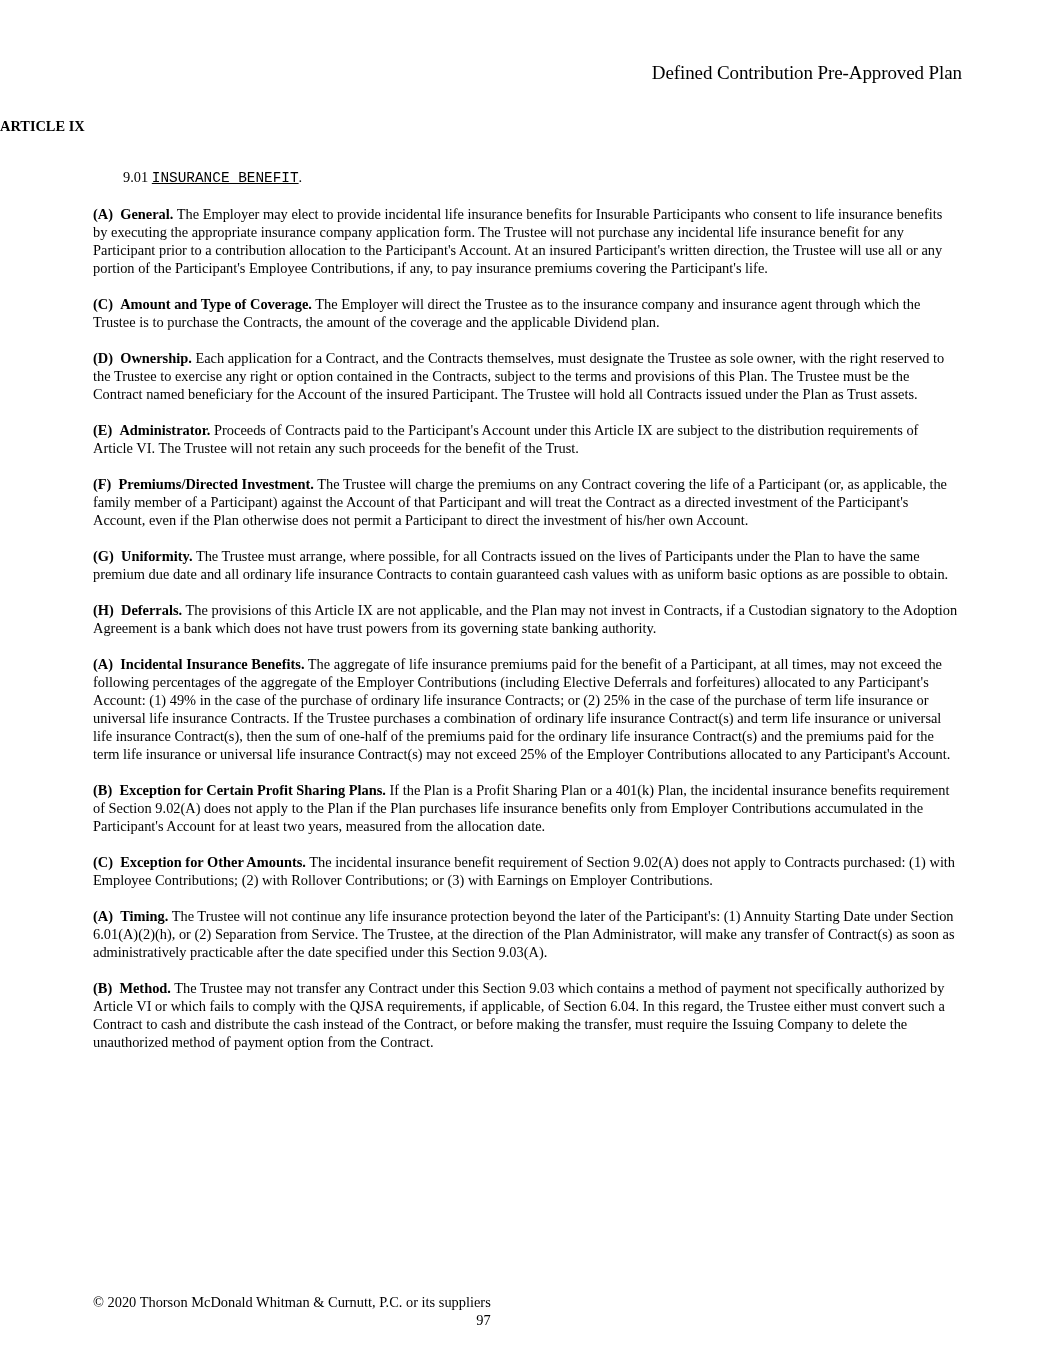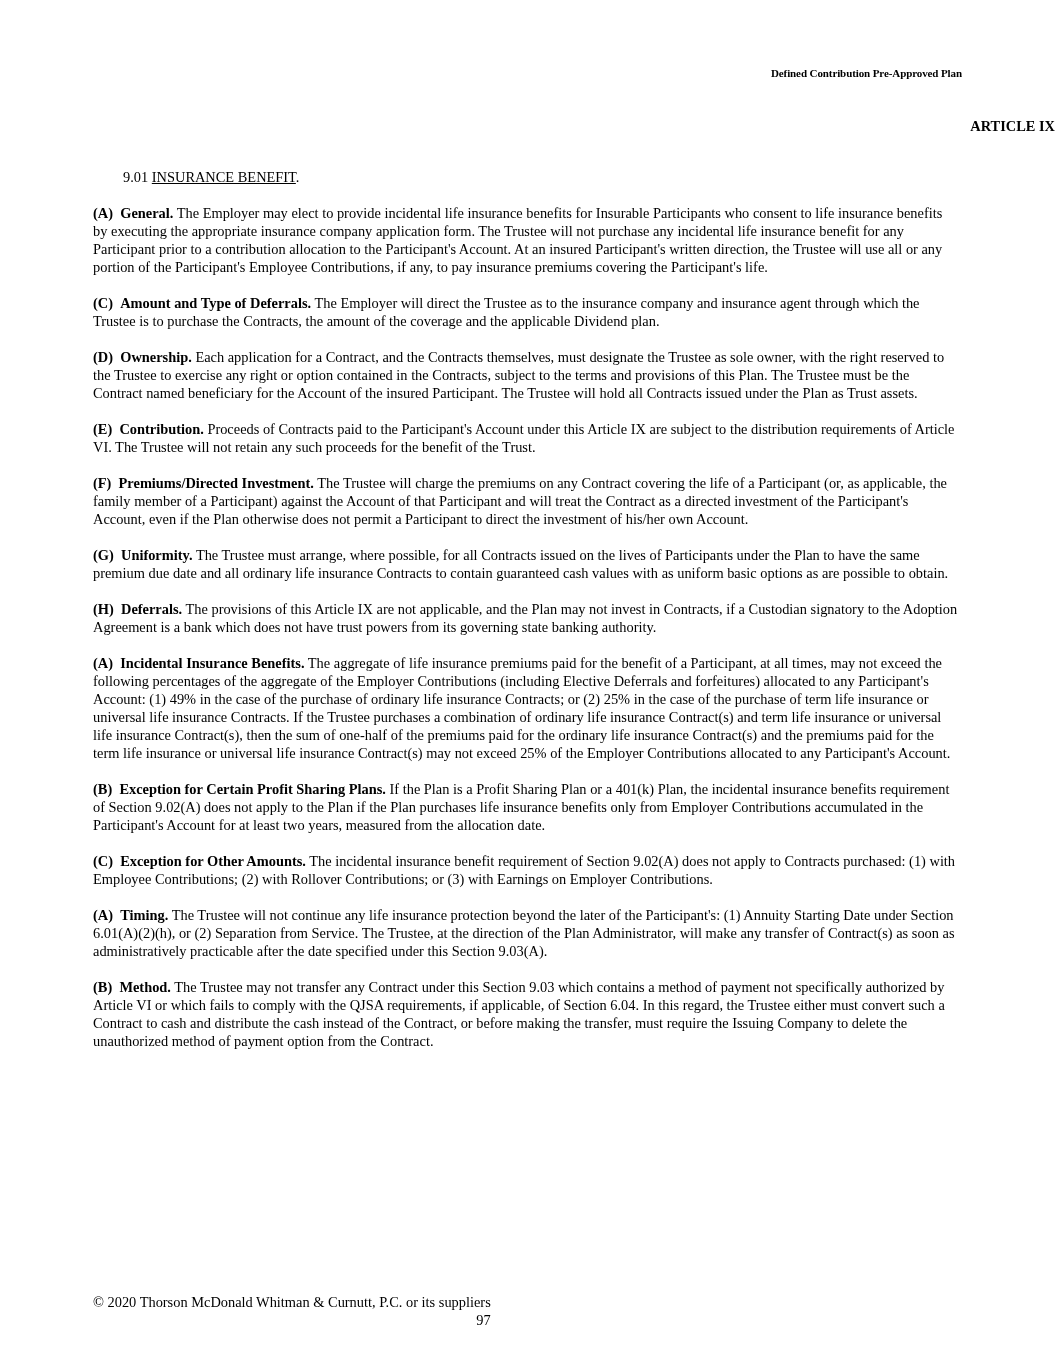--- a/index.html
+++ b/index.html
@@ -3,31 +3,31 @@
 <meta charset="utf-8">
 <style>
   html, body { margin: 0; padding: 0; background: #ffffff; }
   body {
     width: 1055px; height: 1365px; position: relative; overflow: hidden;
     font-family: "Liberation Serif", "DejaVu Serif", serif;
     color: #000; font-size: 14.4px; line-height: 18px;
   }
   .running-header {
     position: absolute; top: 64px; right: 93px;
-    font-weight: bold; font-size: 11px; letter-spacing: -0.1px;
+    font-weight: normal; font-size: 19px; letter-spacing: -0.1px;
   }
   .article-title {
     position: absolute; top: 117px; left: 0; width: 1055px;
-    text-align: right; font-weight: bold; line-height: 18px;
+    text-align: left; font-weight: bold; line-height: 18px;
   }
   .content {
     position: absolute; top: 168px; left: 93px; width: 870px;
   }
   .section-heading { margin: 0 0 18px 30px; }
-  .section-heading .u { text-decoration: underline; }
+  .section-heading .u { text-decoration: underline; font-family: Liberation Mono, monospace; }
   .para { margin: 0 4px 18px 0; text-align: left; }
   .para .label { font-weight: bold; }
   .para .title { font-weight: bold; }
   .footer-copy {
     position: absolute; top: 1293px; left: 93px;
   }
   .footer-page {
     position: absolute; top: 1311px; left: 0; width: 967px; text-align: center;
   }
 </style>
@@ -40,23 +40,23 @@
   <div>ARTICLE IX</div>
 </div>
 
 <div class="content">
 
   <div class="section-heading">
     <span>9.01</span>
     <span class="u">INSURANCE BENEFIT</span><span>.</span>
   </div>
   <p class="para"><span class="label">(A)</span>&nbsp; <span class="title">General.</span> <span>The Employer may elect to provide incidental life insurance benefits for Insurable Participants who consent to life insurance benefits by executing the appropriate insurance company application form. The Trustee will not purchase any incidental life insurance benefit for any Participant prior to a contribution allocation to the Participant's Account. At an insured Participant's written direction, the Trustee will use all or any portion of the Participant's Employee Contributions, if any, to pay insurance premiums covering the Participant's life.</span></p>
-  <p class="para"><span class="label">(C)</span>&nbsp; <span class="title">Amount and Type of Deferrals.</span> <span>The Employer will direct the Trustee as to the insurance company and insurance agent through which the Trustee is to purchase the Contracts, the amount of the coverage and the applicable Dividend plan.</span></p>
+  <p class="para"><span class="label">(C)</span>&nbsp; <span class="title">Amount and Type of Coverage.</span> <span>The Employer will direct the Trustee as to the insurance company and insurance agent through which the Trustee is to purchase the Contracts, the amount of the coverage and the applicable Dividend plan.</span></p>
   <p class="para"><span class="label">(D)</span>&nbsp; <span class="title">Ownership.</span> <span>Each application for a Contract, and the Contracts themselves, must designate the Trustee as sole owner, with the right reserved to the Trustee to exercise any right or option contained in the Contracts, subject to the terms and provisions of this Plan. The Trustee must be the Contract named beneficiary for the Account of the insured Participant. The Trustee will hold all Contracts issued under the Plan as Trust assets.</span></p>
-  <p class="para"><span class="label">(E)</span>&nbsp; <span class="title">Contribution.</span> <span>Proceeds of Contracts paid to the Participant's Account under this Article IX are subject to the distribution requirements of Article VI. The Trustee will not retain any such proceeds for the benefit of the Trust.</span></p>
+  <p class="para"><span class="label">(E)</span>&nbsp; <span class="title">Administrator.</span> <span>Proceeds of Contracts paid to the Participant's Account under this Article IX are subject to the distribution requirements of Article VI. The Trustee will not retain any such proceeds for the benefit of the Trust.</span></p>
   <p class="para"><span class="label">(F)</span>&nbsp; <span class="title">Premiums/Directed Investment.</span> <span>The Trustee will charge the premiums on any Contract covering the life of a Participant (or, as applicable, the family member of a Participant) against the Account of that Participant and will treat the Contract as a directed investment of the Participant's Account, even if the Plan otherwise does not permit a Participant to direct the investment of his/her own Account.</span></p>
   <p class="para"><span class="label">(G)</span>&nbsp; <span class="title">Uniformity.</span> <span>The Trustee must arrange, where possible, for all Contracts issued on the lives of Participants under the Plan to have the same premium due date and all ordinary life insurance Contracts to contain guaranteed cash values with as uniform basic options as are possible to obtain.</span></p>
   <p class="para"><span class="label">(H)</span>&nbsp; <span class="title">Deferrals.</span> <span>The provisions of this Article IX are not applicable, and the Plan may not invest in Contracts, if a Custodian signatory to the Adoption Agreement is a bank which does not have trust powers from its governing state banking authority.</span></p>
 
   <p class="para"><span class="label">(A)</span>&nbsp; <span class="title">Incidental Insurance Benefits.</span> <span>The aggregate of life insurance premiums paid for the benefit of a Participant, at all times, may not exceed the following percentages of the aggregate of the Employer Contributions (including Elective Deferrals and forfeitures) allocated to any Participant's Account: (1) 49% in the case of the purchase of ordinary life insurance Contracts; or (2) 25% in the case of the purchase of term life insurance or universal life insurance Contracts. If the Trustee purchases a combination of ordinary life insurance Contract(s) and term life insurance or universal life insurance Contract(s), then the sum of one-half of the premiums paid for the ordinary life insurance Contract(s) and the premiums paid for the term life insurance or universal life insurance Contract(s) may not exceed 25% of the Employer Contributions allocated to any Participant's Account.</span></p>
   <p class="para"><span class="label">(B)</span>&nbsp; <span class="title">Exception for Certain Profit Sharing Plans.</span> <span>If the Plan is a Profit Sharing Plan or a 401(k) Plan, the incidental insurance benefits requirement of Section 9.02(A) does not apply to the Plan if the Plan purchases life insurance benefits only from Employer Contributions accumulated in the Participant's Account for at least two years, measured from the allocation date.</span></p>
   <p class="para"><span class="label">(C)</span>&nbsp; <span class="title">Exception for Other Amounts.</span> <span>The incidental insurance benefit requirement of Section 9.02(A) does not apply to Contracts purchased: (1) with Employee Contributions; (2) with Rollover Contributions; or (3) with Earnings on Employer Contributions.</span></p>
 
   <p class="para"><span class="label">(A)</span>&nbsp; <span class="title">Timing.</span> <span>The Trustee will not continue any life insurance protection beyond the later of the Participant's: (1) Annuity Starting Date under Section 6.01(A)(2)(h), or (2) Separation from Service. The Trustee, at the direction of the Plan Administrator, will make any transfer of Contract(s) as soon as administratively practicable after the date specified under this Section 9.03(A).</span></p>
   <p class="para"><span class="label">(B)</span>&nbsp; <span class="title">Method.</span> <span>The Trustee may not transfer any Contract under this Section 9.03 which contains a method of payment not specifically authorized by Article VI or which fails to comply with the QJSA requirements, if applicable, of Section 6.04. In this regard, the Trustee either must convert such a Contract to cash and distribute the cash instead of the Contract, or before making the transfer, must require the Issuing Company to delete the unauthorized method of payment option from the Contract.</span></p>

